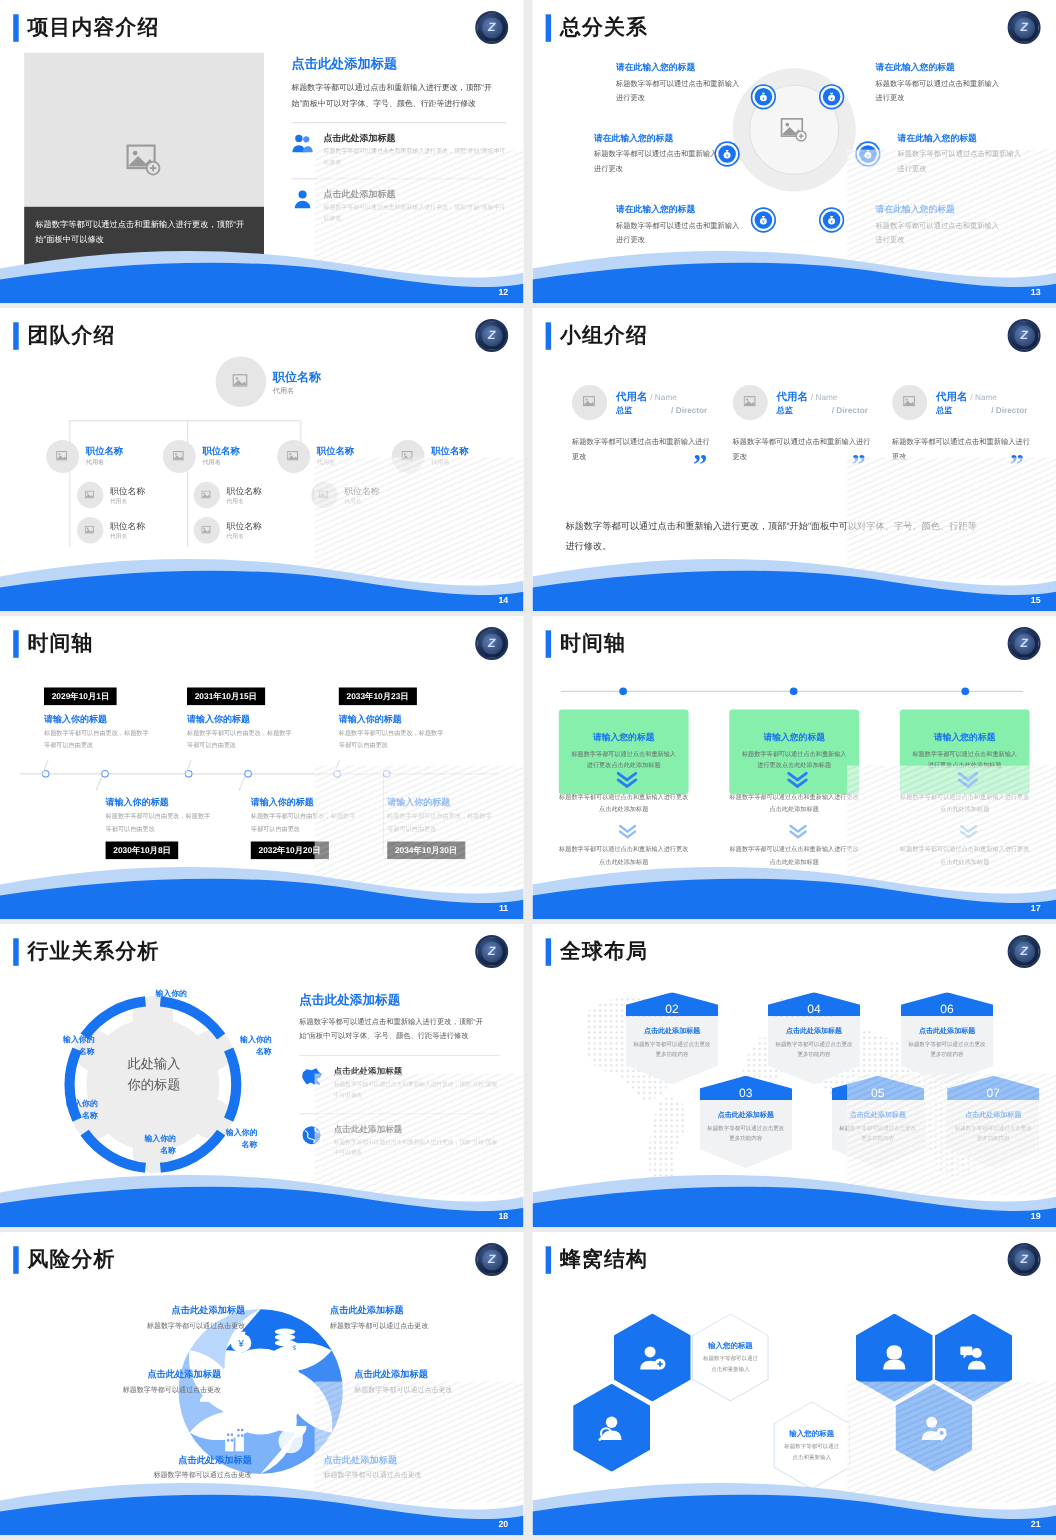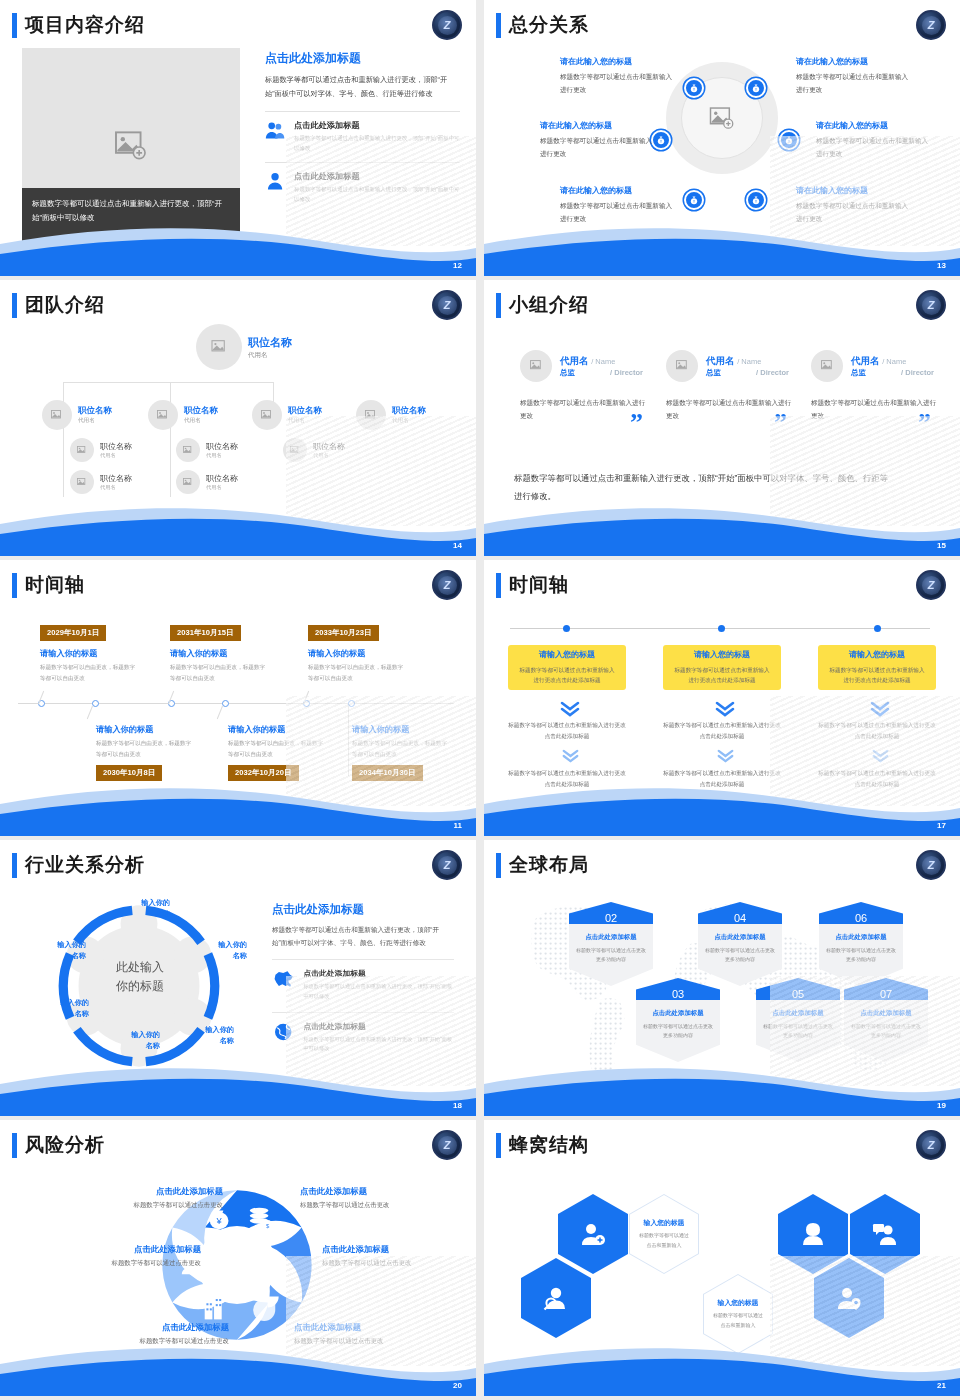--- a/index.html
+++ b/index.html
@@ -71,29 +71,29 @@
   .s15-n span { color:#aab8c6; font-weight:normal; font-size:7.5px; }
   .s15-r { font-size:7.5px; font-weight:bold; color:#1773f0; }
   .s15-r span { color:#aab8c6; font-weight:bold;margin-left:33px; }
   .s15-p { font-size:6.6px; color:#555; line-height:2.0; margin-top:14px; }
   .s15-q { position:absolute; font-size:26px; color:#1773f0; font-weight:bold; font-family:"Liberation Serif",serif; }
   .s15-bottom { position:absolute; left:30px; top:190px; width:380px; font-size:8.4px; color:#3c3c3c; line-height:2.1; }
 
   
   .s16-axis { position:absolute; left:18px; top:143px; width:436px; height:1px; background:#dadada; }
   .s16-dot { position:absolute; width:7px; height:7px; border-radius:50%; background:#fff; border:1.4px solid #5e9cf0; top:140px; }
-  .s16-date { position:absolute; background:#a16207; color:#fff; font-size:7.6px; font-weight:bold; padding:3px 7px; }
+  .s16-date { position:absolute; background:#000000; color:#fff; font-size:7.6px; font-weight:bold; padding:3px 7px; }
   .s16-t { position:absolute; font-size:8.2px; font-weight:bold; color:#1773f0; }
   .s16-p { position:absolute; font-size:5.6px; color:#9b9b9b; line-height:1.9; width:100px; }
   .s16-lead { position:absolute; width:1px; background:#dcdcdc; }
 
   
   .s17-axis { position:absolute; left:26px; top:68px; width:420px; height:1px; background:#cfcfcf; }
   .s17-d { position:absolute; width:7px; height:7px; border-radius:50%; background:#1773f0; top:65px; }
-  .s17-box { position:absolute; width:118px; background:#fde047; border-radius:3px; padding:4px 9px; text-align:center; }
+  .s17-box { position:absolute; width:118px; background:#86efac; border-radius:3px; padding:20px 9px; text-align:center; }
   .s17-bt { font-size:8px; font-weight:bold; color:#1773f0; margin-bottom:5px; }
   .s17-bp { font-size:5.6px; color:#666; line-height:1.85; }
   .s17-chev { position:absolute; font-size:13px; color:#2a7ef2; font-weight:bold; }
   .s17-tx { position:absolute; width:122px; text-align:center; font-size:5.6px; color:#6c6c6c; line-height:1.9; }
 
   
   .s18-blob { position:absolute; left:55px; top:62px; width:168px; height:168px; }
   .s18-core { position:absolute; left:80px; top:118px; width:120px; text-align:center;
               font-size:12px; color:#555; line-height:1.55; }
   .s18-lab { position:absolute; width:62px; text-align:right; font-size:7.2px; font-weight:bold; color:#1773f0; line-height:1.5; }
@@ -807,21 +807,21 @@
     </div>
     <div class="s19-hex" style="left:335px; top:62px;">
       <div class="s19-arrow">
           <span class="s19-num">06</span>
         </div>
       <div class="s19-body">
         <div class="s19-bt">点击此处添加标题</div>
         <div class="s19-bp">标题数字等都可以通过点击更改更多功能内容</div>
         </div>
     </div>
-    <div class="s19-hex" style="left:360px; top:138px;">
+    <div class="s19-hex" style="left:377px; top:138px;">
       <div class="s19-arrow">
           <span class="s19-num">07</span>
         </div>
       <div class="s19-body">
         <div class="s19-bt">点击此处添加标题</div>
         <div class="s19-bp">标题数字等都可以通过点击更改更多功能内容</div>
         </div>
     </div>
 
     <div class="diag"></div>

